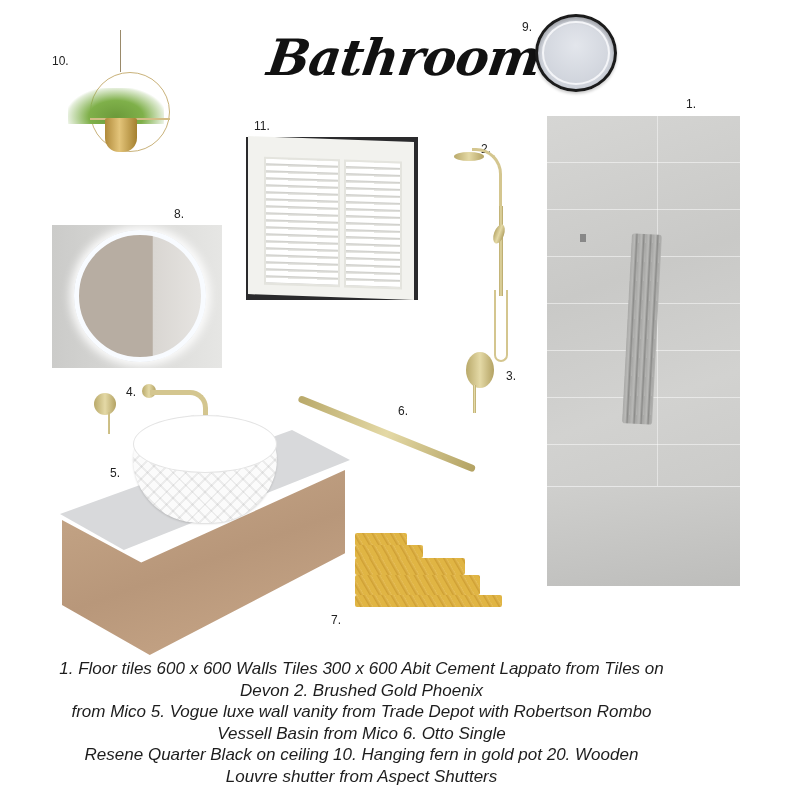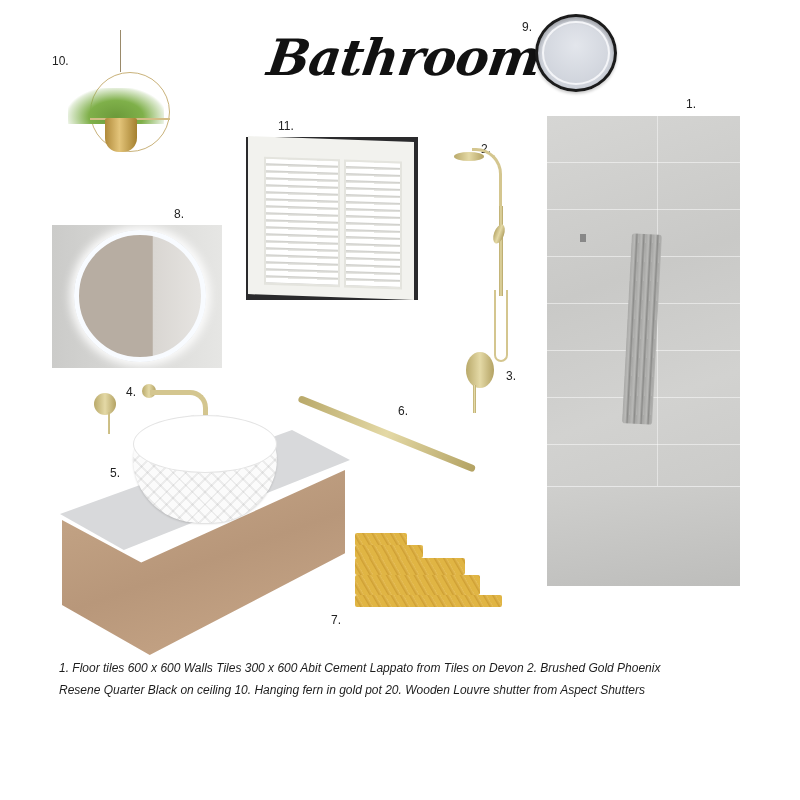--- a/index.html
+++ b/index.html
@@ -71,22 +71,22 @@
       #fbfbfb; box-shadow: 0 1px 2px rgba(0,0,0,0.15); }
   .basin-rim { position: absolute; left: 0; top: 0; width: 144px; height: 58px; border-radius: 50%; background: #ffffff; border: 1px solid #e4e4e4; }
 
   
   .towels { left: 355px; top: 533px; width: 150px; height: 78px; }
   .towel-y { position: absolute; left: 0; height: 13px; border-radius: 2px;
     background: repeating-linear-gradient(60deg, #e0b544 0, #e0b544 4px, #cfa034 5px, #e6be57 8px); }
 
   
   .caption { position: absolute; left: 59px; top: 658px; width: 605px;
-    font-family: "Liberation Sans", sans-serif; font-size: 12px; line-height: 21.5px; color: #1d1d1d;
-    font-style: italic; }
+    font-family: "Liberation Sans", sans-serif; font-size: 17px; line-height: 21.5px; color: #1d1d1d;
+    font-style: italic; text-align: center; }
 </style>
 </head>
 <body>
 
 <div style="position:absolute;inset:0;">
 
   <div class="title">Bathroom</div>
 
   <span class="num" style="left:52px;top:54px;">10.</span>
   <div class="abs fern-wrap">
@@ -95,21 +95,21 @@
     <div class="fern-leaves"></div>
     <div class="fern-bar"></div>
     <div class="fern-pot"></div>
   </div>
 
   <span class="num" style="left:522px;top:20px;">9.</span>
   <div class="abs paint">
     <div class="paint-inner"></div>
   </div>
 
-  <span class="num" style="left:254px;top:119px;margin-left:24px;">11.</span>
+  <span class="num" style="left:254px;top:119px;">11.</span>
   <div class="abs shutter">
     <div class="shutter-frame">
       <div class="louvre" style="left:16px;width:76px;"></div>
       <div class="louvre" style="left:96px;width:58px;"></div>
     </div>
   </div>
 
   <span class="num" style="left:481px;top:142px;">2.</span>
   <div class="abs shower">
     <div class="abs gold" style="left:4px;top:12px;width:30px;height:9px;border-radius:50%;"></div>
@@ -156,15 +156,16 @@
     <div class="towel-y" style="top:0;width:52px;"></div>
     <div class="towel-y" style="top:12px;width:68px;"></div>
     <div class="towel-y" style="top:25px;width:110px;height:17px;"></div>
     <div class="towel-y" style="top:42px;width:125px;height:20px;"></div>
     <div class="towel-y" style="top:62px;width:147px;height:12px;"></div>
   </div>
   <span class="num" style="left:331px;top:613px;">7.</span>
 
   <div class="caption">
     <div>1. Floor tiles 600 x 600 Walls Tiles 300 x 600 Abit Cement Lappato from Tiles on Devon  2. Brushed Gold Phoenix</div>
+    <div>from Mico 5.  Vogue luxe wall vanity from Trade Depot with Robertson Rombo Vessell Basin from Mico  6. Otto Single</div>
     <div>Resene Quarter Black on ceiling  10. Hanging fern in gold pot  20. Wooden Louvre shutter from Aspect Shutters</div>
   </div>
 </div>
 
 </body></html>

